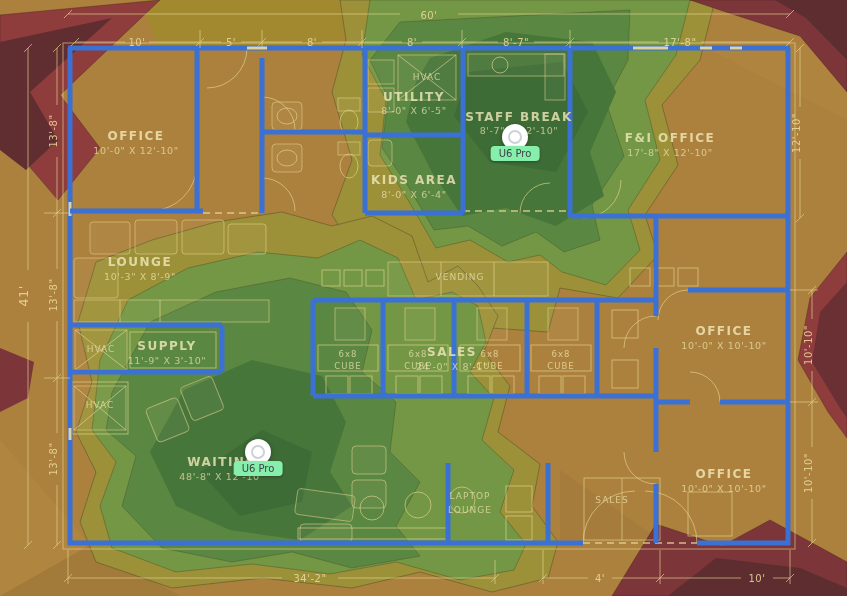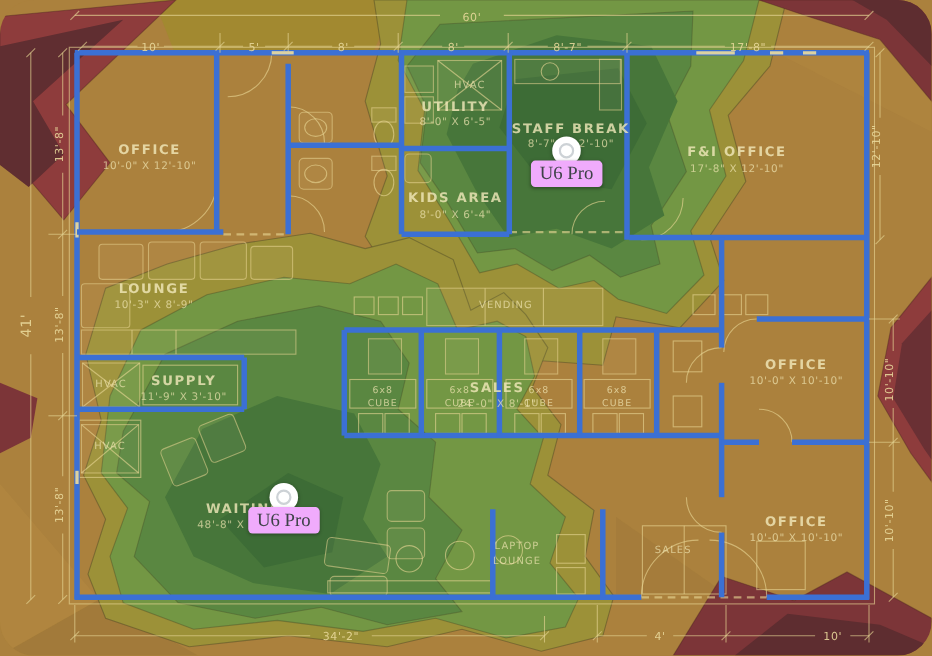--- a/index.html
+++ b/index.html
@@ -1,39 +1,39 @@
 <!DOCTYPE html>
 <html><head>
 <meta charset="utf-8">
 <style>
   html,body{margin:0;padding:0;background:#ab813d;}
   .canvas{position:relative;width:847px;height:596px;overflow:hidden;background:#ab813d;
-          font-family:"DejaVu Sans",sans-serif;border-radius:31px;}
+          font-family:"DejaVu Sans",sans-serif;}
   .canvas svg{position:absolute;left:0;top:0;}
   
   text{font-family:"DejaVu Sans",sans-serif;}
   .rname{font-size:12px;font-weight:bold;letter-spacing:1.5px;fill:rgba(243,234,188,.80);text-anchor:middle;}
   .rdim {font-size:9.5px;letter-spacing:.6px;fill:rgba(240,229,178,.70);text-anchor:middle;}
   .tiny {font-size:9px;letter-spacing:1px;fill:rgba(240,229,178,.70);text-anchor:middle;}
   .cube {font-size:8.5px;letter-spacing:1px;fill:rgba(240,229,178,.72);text-anchor:middle;}
   .dim  {font-size:10px;letter-spacing:.5px;fill:rgba(233,217,156,.88);text-anchor:middle;}
   
   .ln   {stroke:rgba(233,214,148,.62);stroke-width:1;fill:none;}
   .lnf  {stroke:rgba(233,214,148,.55);stroke-width:1;fill:rgba(255,240,190,.05);}
   .dash {stroke:rgba(233,214,148,.62);stroke-width:2;fill:none;stroke-dasharray:7 5;}
   .dimln{stroke:rgba(228,211,146,.66);stroke-width:1;fill:none;}
   .wall {stroke:#3b70d4;stroke-width:5;fill:none;}
   .win  {stroke:rgba(238,221,156,.9);stroke-width:3;fill:none;}
   
   .ap{position:absolute;width:26px;height:26px;border-radius:50%;background:#fff;
       box-shadow:0 1px 4px rgba(0,0,0,.35);display:flex;align-items:center;justify-content:center;cursor:pointer;}
   .ap-glyph{width:10px;height:10px;border:2px solid #cdd2d6;border-radius:50%;}
-  .ap-chip{position:absolute;transform:translateX(-50%);background:#f0abfc;border-radius:4px;
-           padding:2px 8px;font-size:17px;color:#3d4247;box-shadow:0 1px 3px rgba(0,0,0,.3);
-           white-space:nowrap;cursor:pointer;font-family:Liberation Serif, serif;}
+  .ap-chip{position:absolute;transform:translateX(-50%);background:#86efac;border-radius:4px;
+           padding:2px 8px;font-size:10px;color:#3d4247;box-shadow:0 1px 3px rgba(0,0,0,.3);
+           white-space:nowrap;cursor:pointer;}
 </style>
 </head>
 <body>
 
 <div class="canvas">
 <svg width="847" height="596" viewBox="0 0 847 596">
 
   <g>
     <rect x="0" y="0" width="847" height="596" fill="#ab813d"></rect>
 

